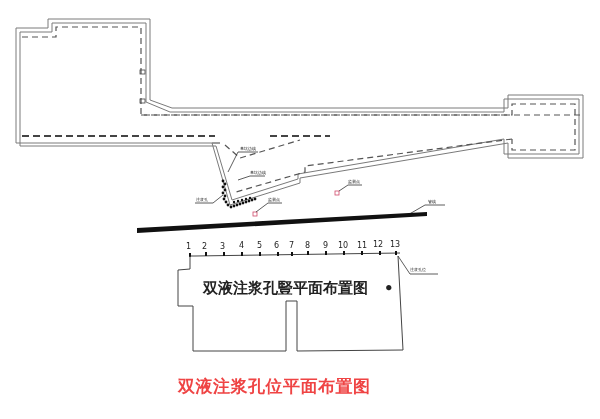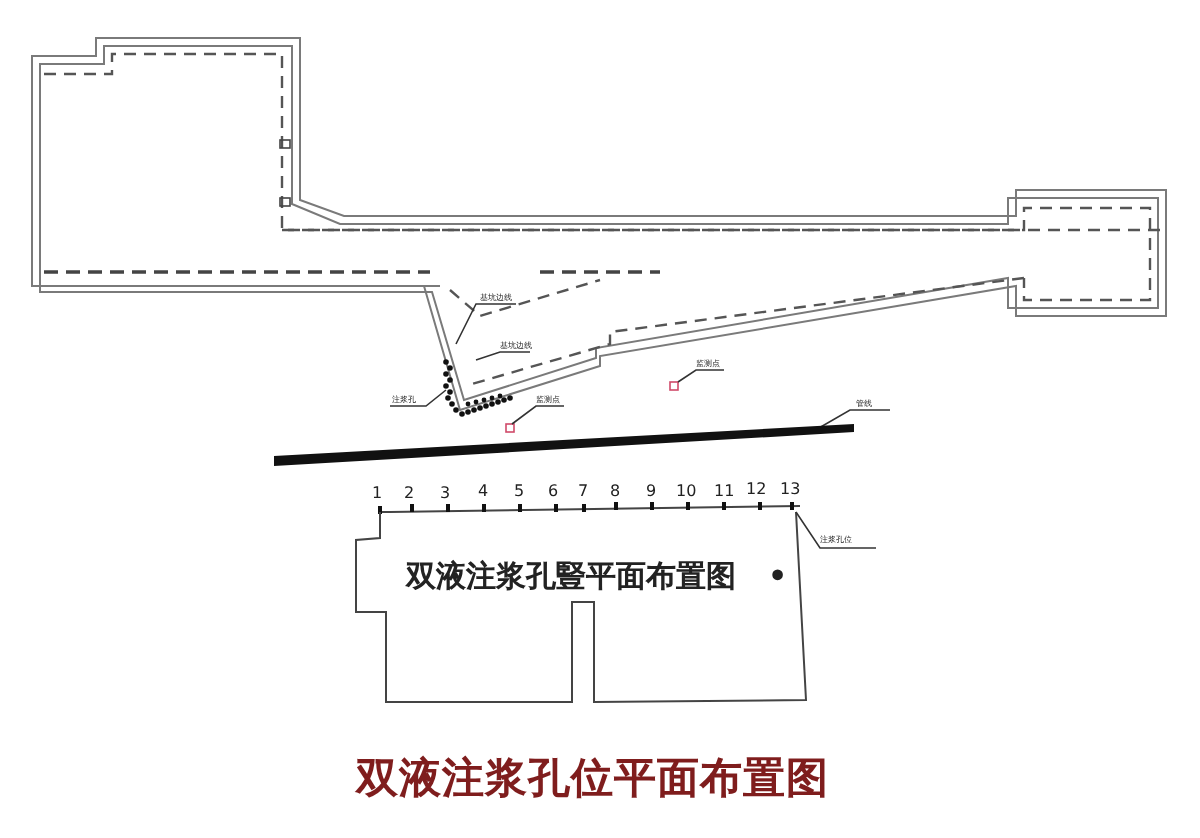--- a/index.html
+++ b/index.html
@@ -7,22 +7,22 @@
          font-family: "DejaVu Serif", serif; }
   svg { position: absolute; left: 0; top: 0; }
   .wall { fill: none; stroke: #7a7a7a; stroke-width: 1; }
   .dash { fill: none; stroke: #555; stroke-width: 1.2; stroke-dasharray: 6 4; }
   .dash-bold { fill: none; stroke: #444; stroke-width: 1.8; stroke-dasharray: 7 4; }
   .leader { fill: none; stroke: #333; stroke-width: 0.8; }
   .tiny { font-family: "DejaVu Sans", sans-serif; font-size: 4px; fill: #222; }
   .num { font-family: "DejaVu Sans", sans-serif; font-size: 8px; fill: #222; }
   .plan { fill: none; stroke: #444; stroke-width: 1; }
   .inner-title { font-family: "DejaVu Serif", serif; font-size: 15px; font-weight: bold; fill: #222; }
-  .caption { position: absolute; left: 178px; top: 375px; font-size: 21px; font-weight: bold;
-             color: #7f1d1d; letter-spacing: 0.5px; }
+  .caption { position: absolute; left: 178px; top: 375px; font-size: 17px; font-weight: bold;
+             color: #ef4444; letter-spacing: 0.5px; }
 </style>
 </head>
 <body>
 
 <svg width="600" height="419" viewBox="0 0 600 419">
 
   <g>
     <path class="wall" d="M16 28 L48 28 L48 19 L150 19 L150 100 L172 108 L508 108 L508 95 L583 95 L583 158 L508 158 L508 143 L300 178 L300 183 L230 205 L212 143 L220 143 L16 143 Z"></path>
     <path class="wall" d="M20 32 L52 32 L52 23 L146 23 L146 102 L170 112 L504 112 L504 99 L579 99 L579 154 L504 154 L504 139 L298 174 L298 179 L232 200 L216 146 L20 146 Z"></path>
 

